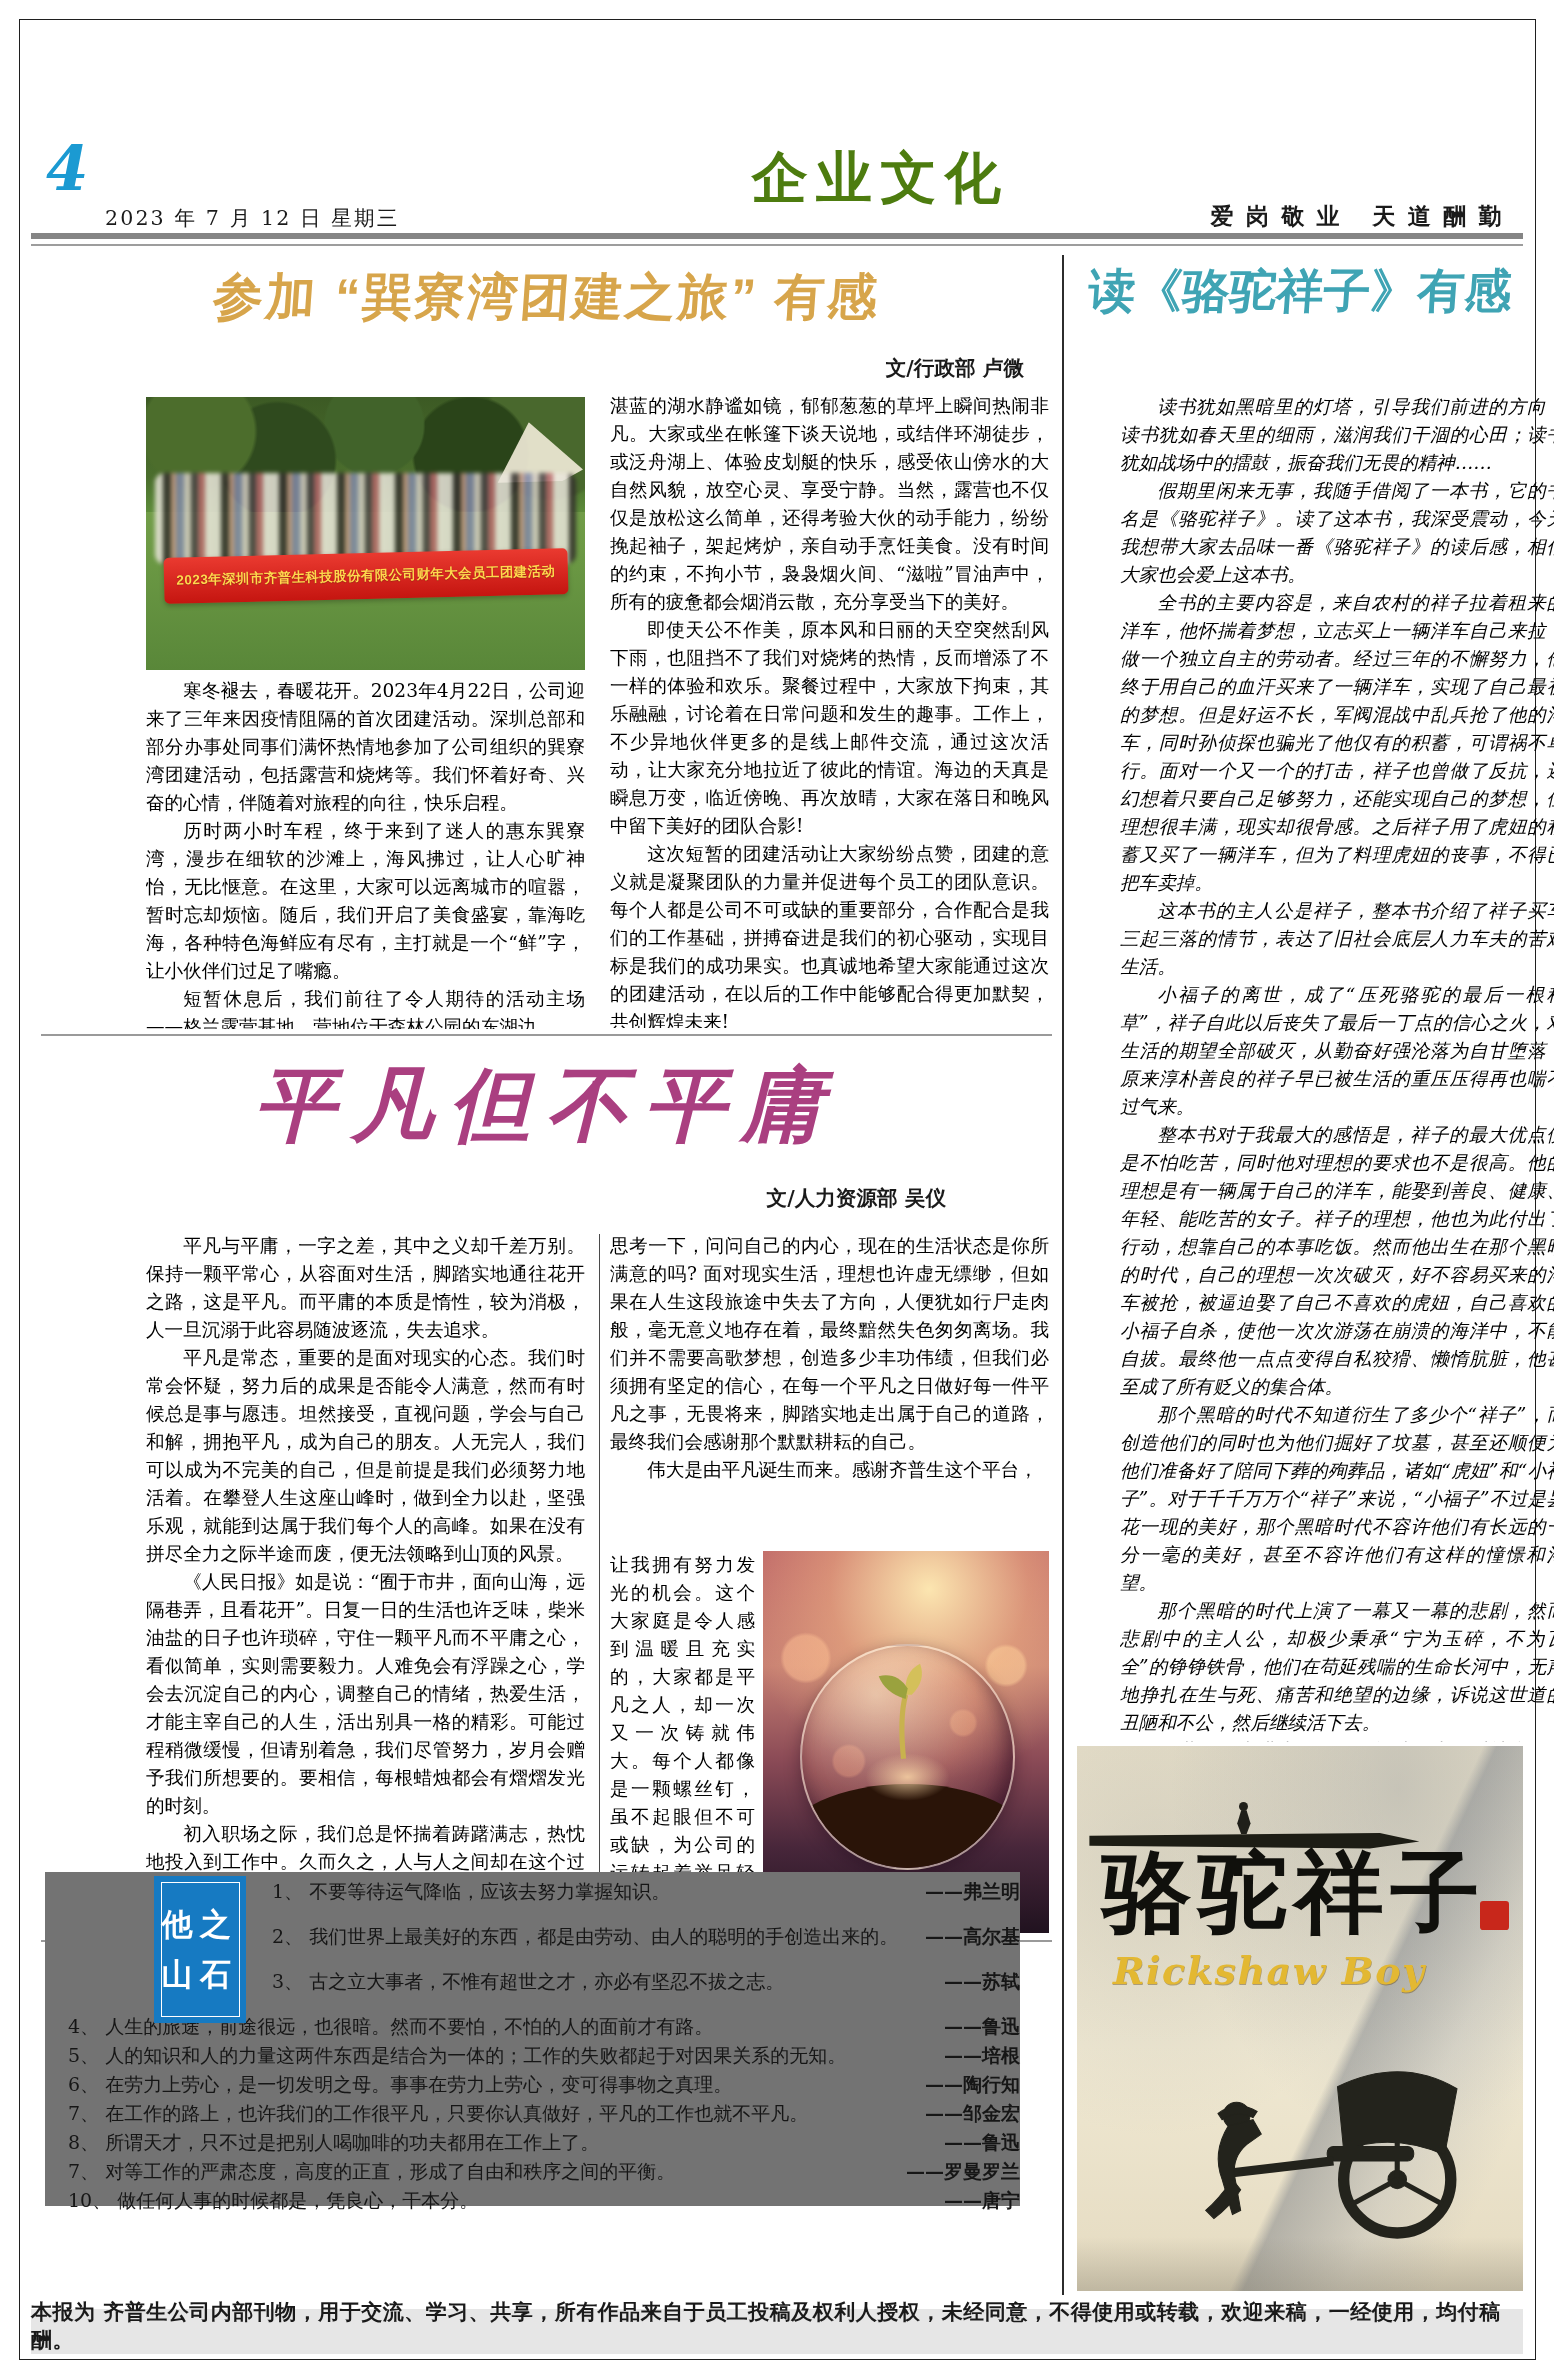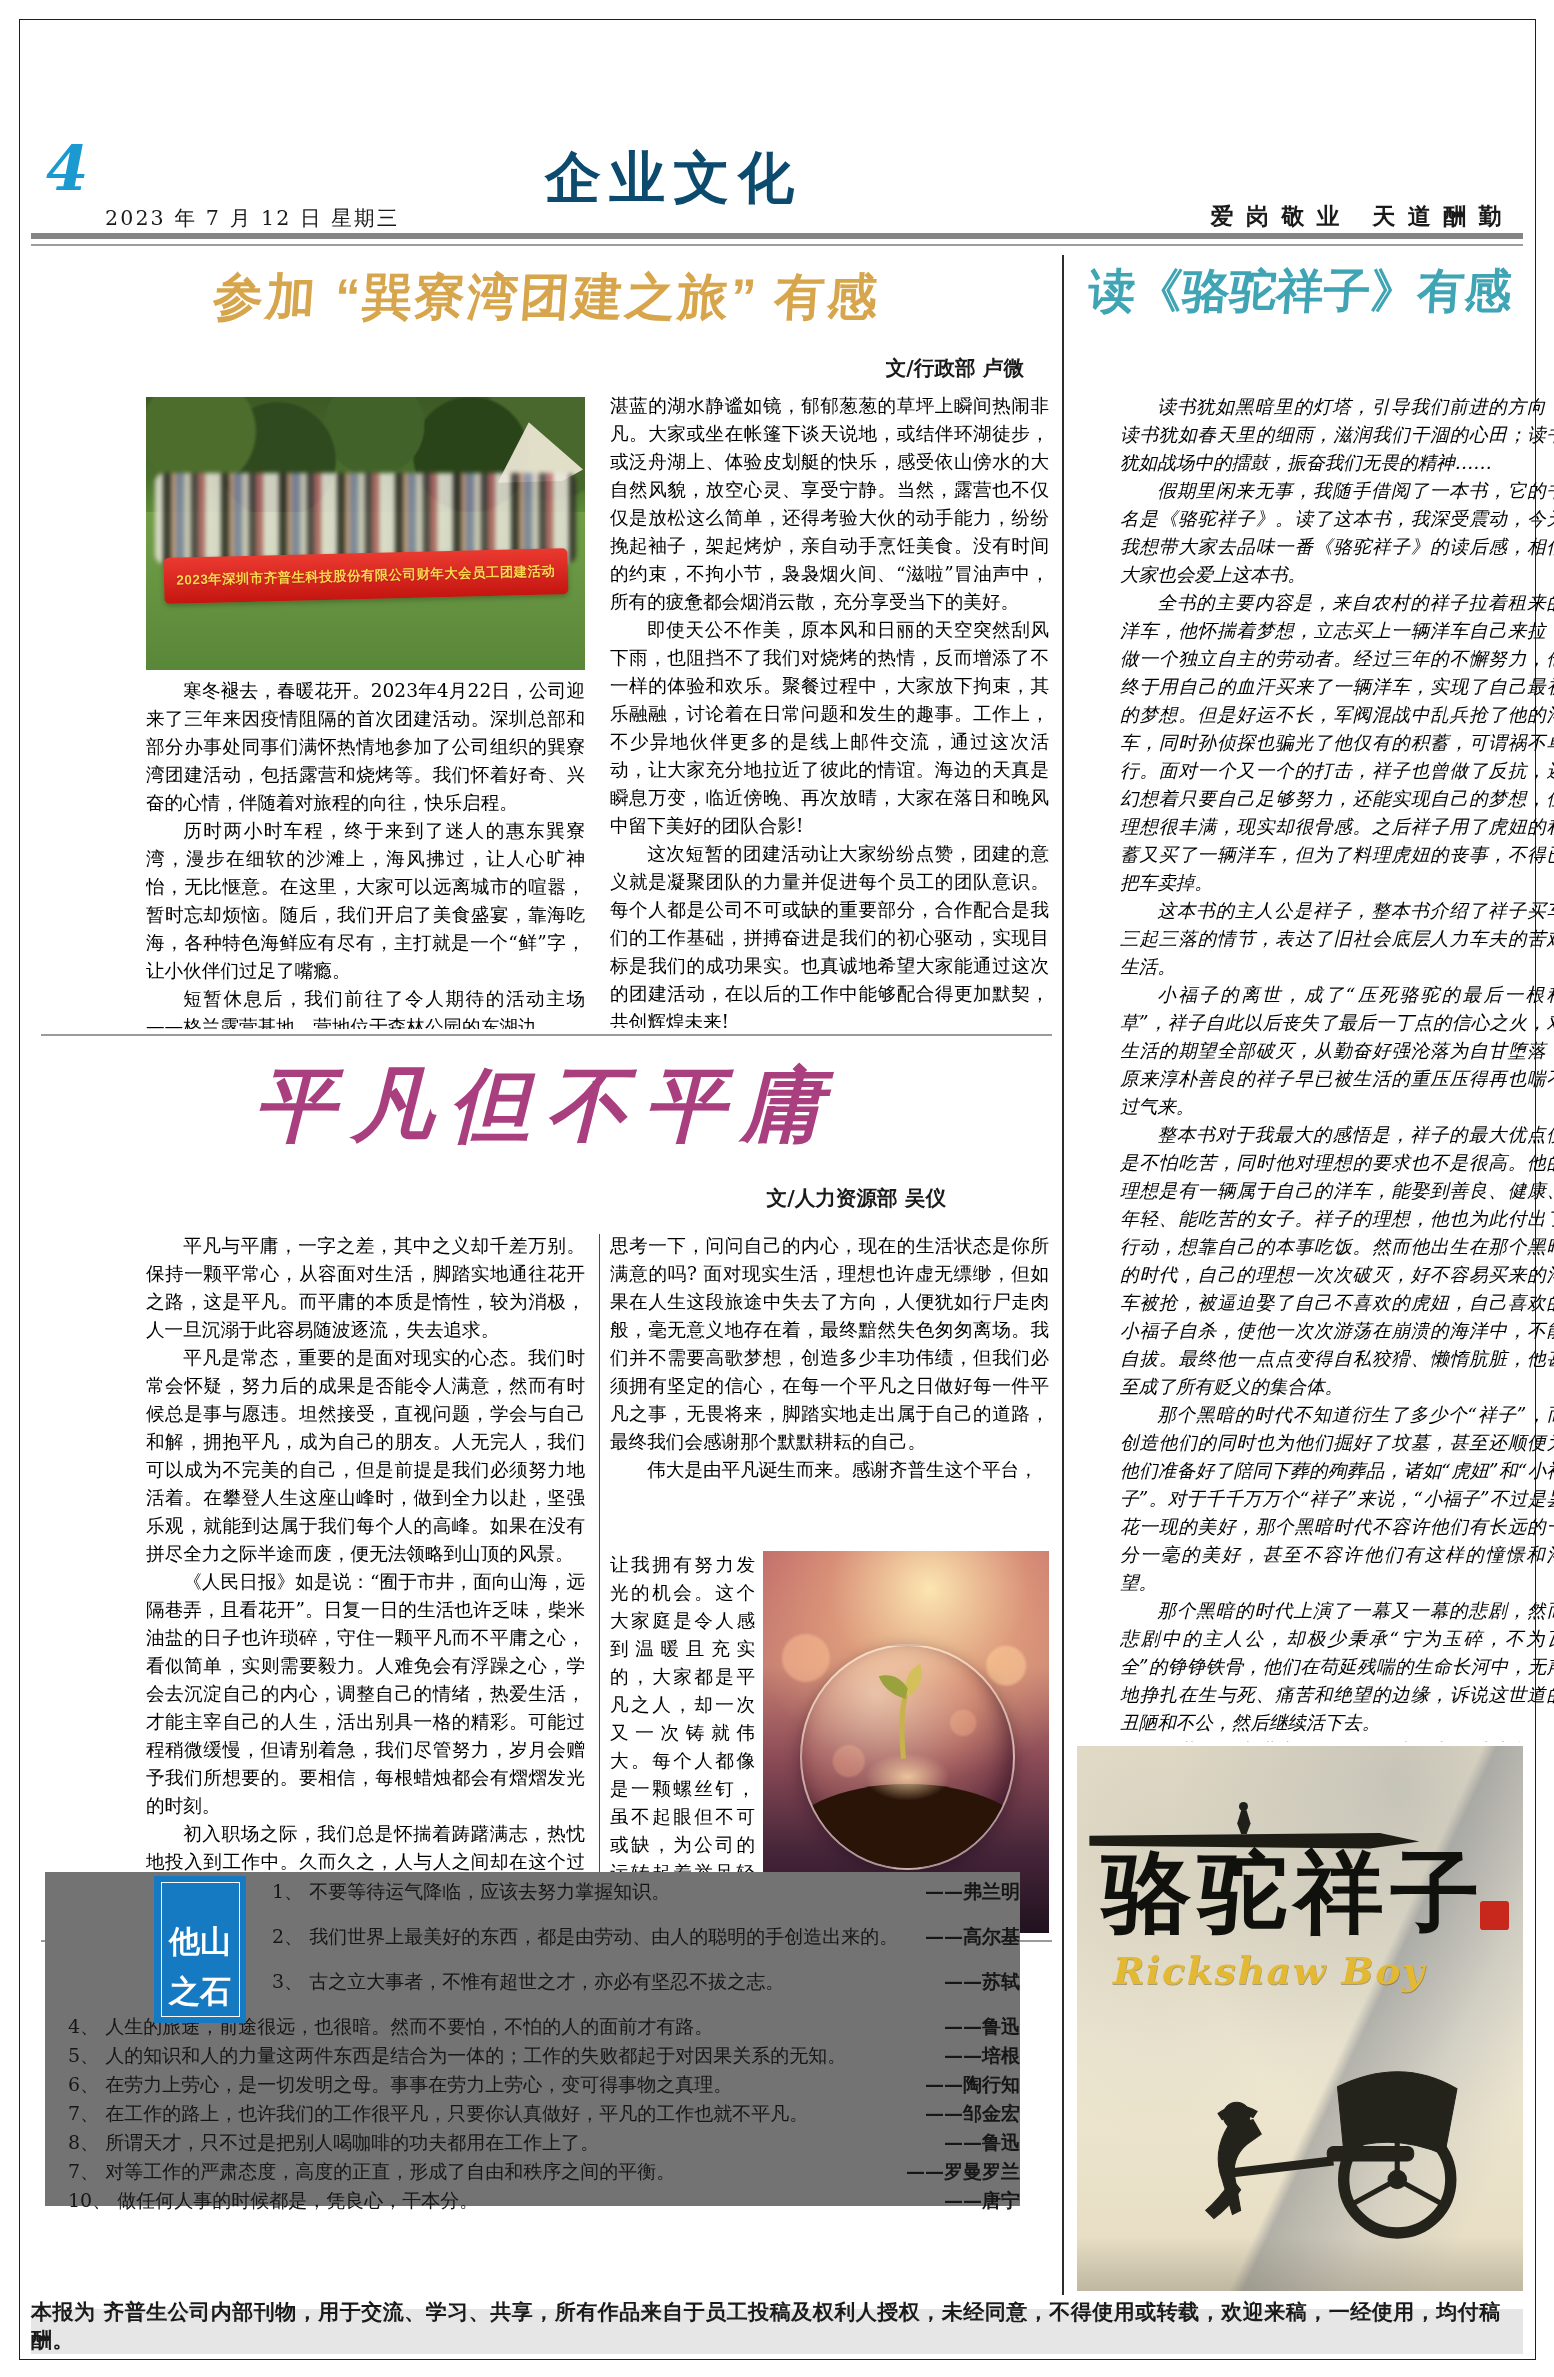--- a/index.html
+++ b/index.html
@@ -4,22 +4,22 @@
 <style>
   html,body{margin:0;padding:0;background:#ffffff;}
   .page{position:relative;width:1554px;height:2377px;background:#ffffff;overflow:hidden;
         font-family:"DejaVu Serif","Liberation Serif",serif;color:#1a1a1a;}
   .page-border{position:absolute;left:18.6px;top:18.6px;width:1515px;height:2339px;
         border:1.5px solid #1f1f1f;}
   
   .page-num{position:absolute;left:46px;top:138px;font-size:61px;font-weight:bold;
         font-style:italic;color:#1b9ad2;line-height:1;}
   .masthead-date{position:absolute;left:105px;top:204px;font-size:20.6px;letter-spacing:2.1px;}
-  .section-title{position:absolute;left:545px;top:147px;width:464px;text-align:left;
-        font-size:56px;font-weight:bold;color:#0c4a6e;letter-spacing:8.3px;line-height:1.1;}
+  .section-title{position:absolute;left:545px;top:147px;width:464px;text-align:right;
+        font-size:56px;font-weight:bold;color:#4d7c0f;letter-spacing:8.3px;line-height:1.1;}
   .slogan{position:absolute;right:40px;top:201px;font-size:23px;font-weight:bold;letter-spacing:12.4px;}
   .rule-thick{position:absolute;left:31px;top:233px;width:1492px;height:5.7px;background:#858585;}
   .rule-thin{position:absolute;left:31px;top:244px;width:1492px;height:2.1px;background:#9d9d9d;}
   
   .v-divider{position:absolute;left:1062px;top:255px;width:1.5px;height:2040px;background:#2c2c2c;}
   .hr-left1{position:absolute;left:41px;top:1034px;width:1011px;height:1.5px;background:#9a9a9a;}
   .hr-left2{position:absolute;left:41px;top:1940px;width:1011px;height:1.5px;background:#9a9a9a;}
   .pf-col-divider{position:absolute;left:599px;top:1234px;width:1px;height:702px;background:#4a4a4a;}
   
   .a1-title{position:absolute;left:41px;top:264px;width:1011px;text-align:center;
@@ -105,21 +105,21 @@
   .cover-sub{position:absolute;left:36px;top:202px;font-size:38px;font-style:italic;font-weight:bold;
         color:#e3b832;font-family:"DejaVu Serif",serif;letter-spacing:1.5px;text-shadow:0.5px 0.5px 0 rgba(90,60,0,.4);}
   .cover .seal{position:absolute;left:403px;top:155px;width:29px;height:29px;background:#c8271b;border-radius:3.1px;}
   .cover .ground{position:absolute;left:0;bottom:0;width:100%;height:10%;
         background:linear-gradient(180deg,transparent,rgba(120,115,100,.35));}
   .cover svg{position:absolute;left:106px;top:260px;}
   
   .quotes-box{position:absolute;left:45px;top:1872px;width:975px;height:334px;background:#737373;}
   .quotes-label{position:absolute;left:109px;top:4.1px;width:92px;height:147px;background:#167ac2;
         display:flex;align-items:center;justify-content:center;}
-  .quotes-label .inner{border:1.5px solid #ffffff;width:77px;height:133px;display:flex;flex-direction:column;
+  .quotes-label .inner{border:1.5px solid #ffffff;width:77px;height:133px;display:flex;flex-direction:row;
         align-items:center;justify-content:flex-end;color:#fff;font-size:31px;font-weight:bold;line-height:1.6;}
   .quote-list{position:absolute;left:0;top:0;width:100%;height:100%;}
   .quote-row{display:flex;align-items:baseline;font-size:19px;color:#161616;}
   .quote-row.head{margin-left:227px;width:748px;height:45px;}
   .quote-row.full{margin-left:23px;width:952px;height:29px;}
   .quote-row .q-text{flex:1;white-space:nowrap;overflow:hidden;}
   .quote-row .q-author{white-space:nowrap;margin-left:12.4px;font-weight:bold;}
   .quote-list{padding-top:7.2px;box-sizing:border-box;}
   
   .footer-band{position:absolute;left:31px;top:2309px;width:1492px;height:45px;background:#e6e6e6;

